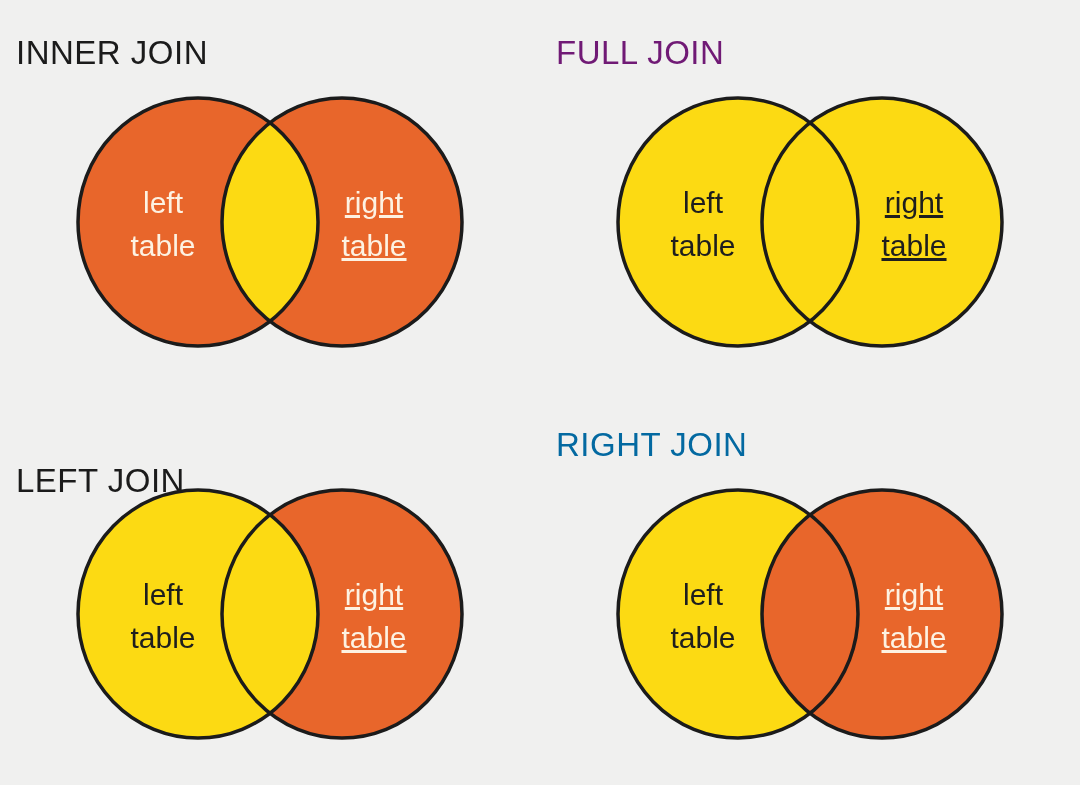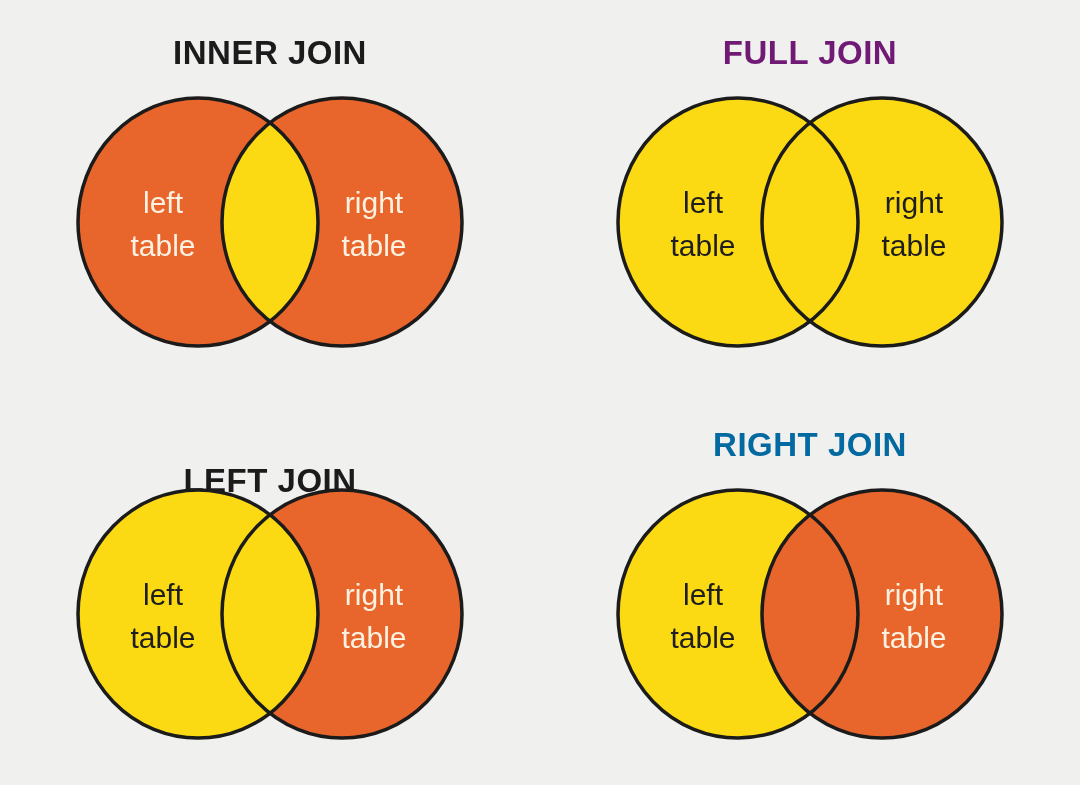--- a/index.html
+++ b/index.html
@@ -16,25 +16,24 @@
     grid-template-rows: 392px 393px;
   }
   .panel {
     position: relative;
     width: 540px;
     height: 392px;
   }
   .panel-title {
     position: absolute;
     top: 34px;
-    left: 0;
+    left: 16px;
     width: 540px;
-    text-align: center;
     font-size: 33px;
-    font-weight: 700;
+    font-weight: 400;
     letter-spacing: 0.5px;
     color: #1b1b1b;
   }
   .venn {
     position: absolute;
     top: 72px;
     left: 0;
     width: 540px;
     height: 320px;
     padding-left: 45px;
@@ -49,21 +48,21 @@
   .table-label {
     position: absolute;
     transform: translate(-50%, -50%);
     text-align: center;
     font-size: 30px;
     line-height: 43px;
     font-weight: 400;
   }
   .table-label span { display: block; }
   .label-left  { left: 163px; top: 152px; }
-  .label-right { left: 374px; top: 152px; }
+  .label-right { left: 374px; top: 152px; text-decoration: underline; }
 </style>
 </head>
 <body style="background: rgb(240, 240, 239);">
 
 <div class="canvas">
 
   <section class="panel">
     <h2 class="panel-title" style="color: rgb(27, 27, 27);">INNER JOIN</h2>
     <div class="venn">
       <svg viewBox="0 0 540 320">

